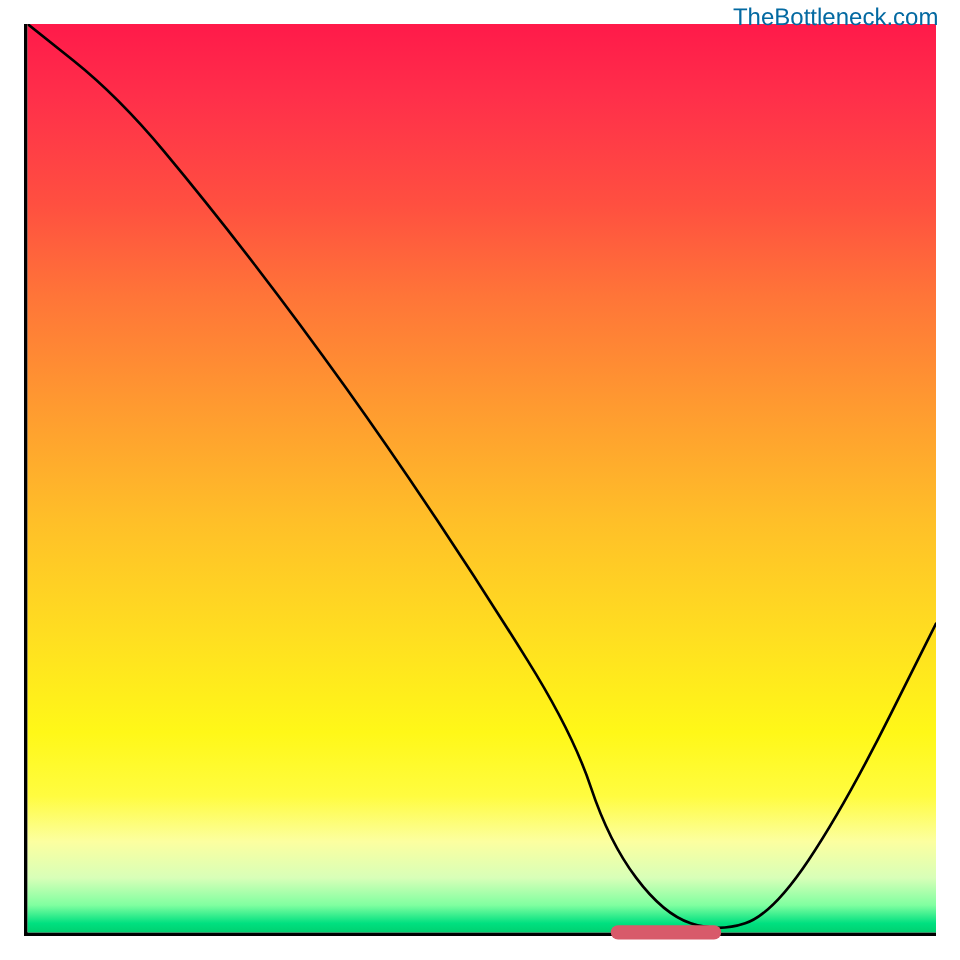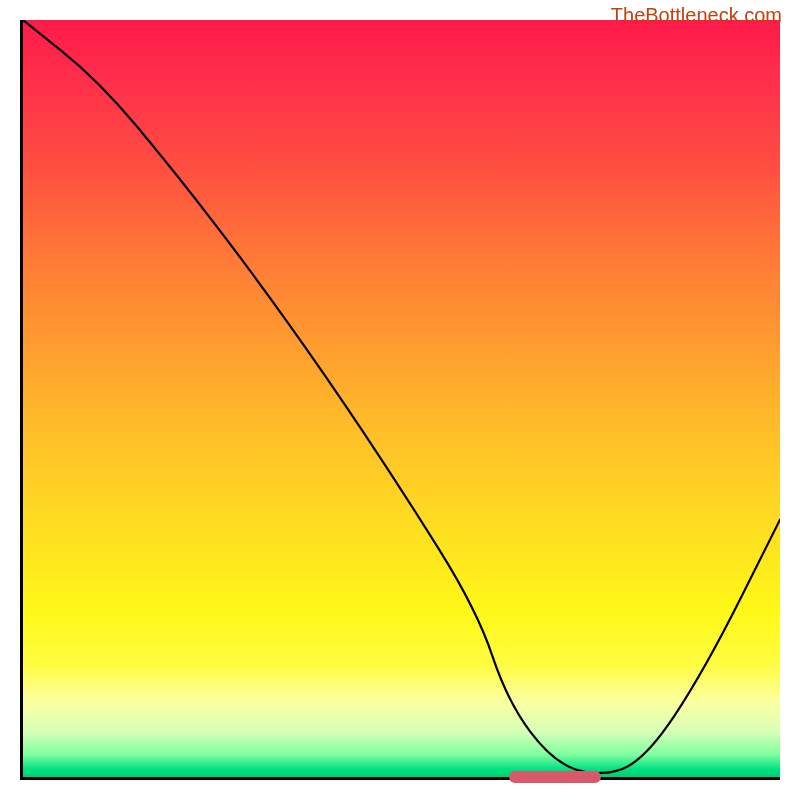--- a/index.html
+++ b/index.html
@@ -8,21 +8,21 @@
     height: 800px;
     background: #ffffff;
     position: relative;
     font-family: Arial, sans-serif;
   }
   .watermark {
     position: absolute;
     top: 4px;
     right: 18px;
     font-size: 20px;
-    color: #c2410c;
+    color: #0369a1;
     font-weight: normal;
     z-index: 10;
   }
   .chart-area {
     position: absolute;
     left: 20px;
     top: 20px;
     width: 760px;
     height: 760px;
     border-left: 3px solid #000;

